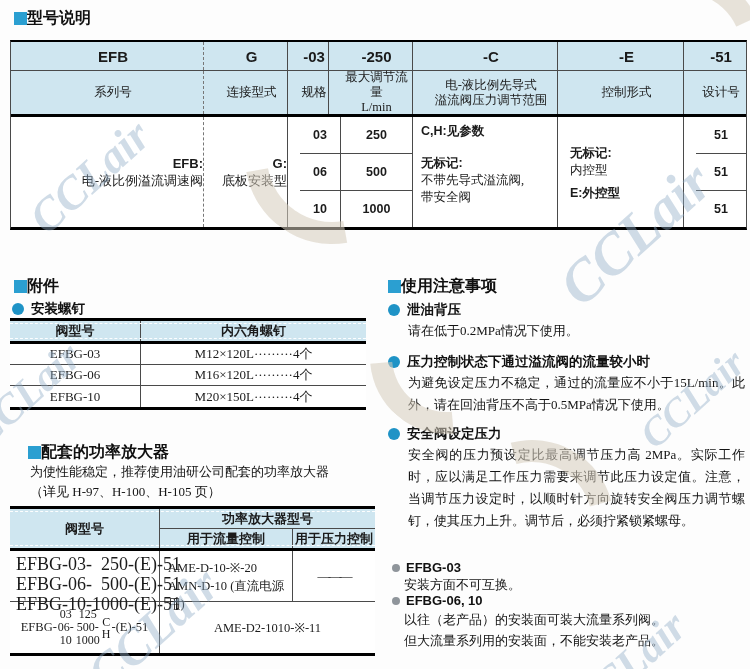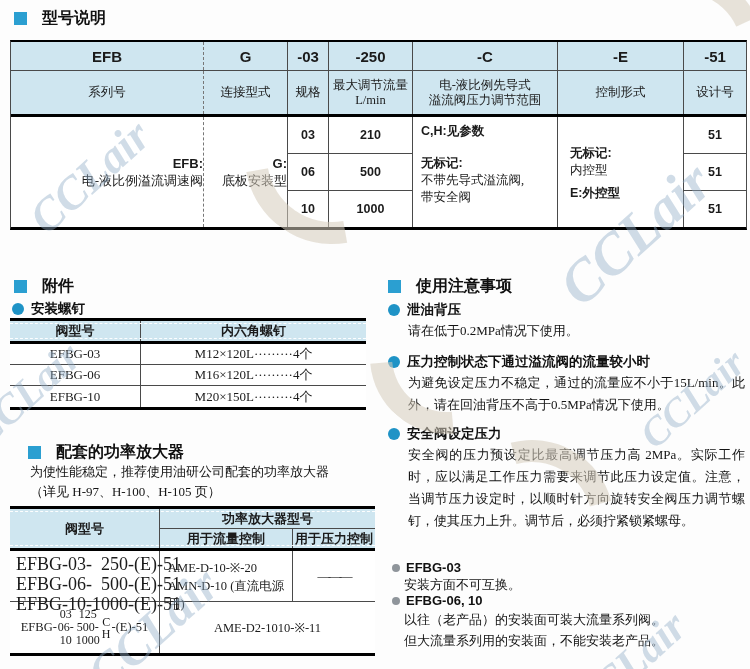--- a/index.html
+++ b/index.html
@@ -3,21 +3,21 @@
 <meta charset="utf-8">
 <style>
   html,body { margin:0; padding:0; background:#e8e8e8; }
   .page {
     position:relative; width:750px; height:669px; margin:0 auto;
     background:#fdfdfd; overflow:hidden;
     font-family:"Liberation Serif","DejaVu Serif",serif; color:#1b1b1b;
   }
   
   .sec-head {
-    position:absolute; display:flex; align-items:center; gap:15px;
+    position:absolute; display:flex; align-items:center; gap:0;
     font-family:"Liberation Sans","DejaVu Sans",sans-serif;
     font-weight:bold; font-size:16px; color:#101010; z-index:2;
   }
   .sq { width:13px; height:13px; background:#2b9fd1; flex:0 0 auto; }
   .bullet-head {
     position:absolute; display:flex; align-items:center; gap:7px;
     font-family:"Liberation Sans","DejaVu Sans",sans-serif;
     font-weight:bold; font-size:13.5px; color:#111; z-index:2;
   }
   .dot { width:12px; height:12px; border-radius:50%; background:#1f93c6; flex:0 0 auto; }
@@ -40,21 +40,21 @@
   .mt-codes .c {
     display:flex; align-items:center; justify-content:center;
     font-family:"Liberation Sans","DejaVu Sans",sans-serif; font-weight:bold; font-size:15px;
   }
   .mt-labels { display:flex; height:46px; background:#cfe6f0; border-bottom:3px solid #000; }
   .mt-labels .c {
     display:flex; align-items:center; justify-content:center; text-align:center;
     font-size:12.5px; line-height:15px; white-space:pre-line;
   }
   .mt-body { display:flex; height:110px; background:#fff; }
-  .c { border-right:1px solid #4a4a4a; }
+  .c { border-right:1px solid #4a4a4a;padding-left:12px; }
   .c.dashed { border-right:1px dashed #777; }
   .c.last { border-right:none; }
   .mcell { display:flex; flex-direction:column; justify-content:center; padding-left:10px; font-size:13px; line-height:17px;align-items:flex-end; }
   .mcell .code-line { font-family:"Liberation Sans","DejaVu Sans",sans-serif; font-weight:bold; font-size:13px; }
   .subcol { display:flex; flex-direction:column; }
   .subrow { display:flex; flex:1 1 0; border-bottom:1px solid #4a4a4a; }
   .subrow:last-child { border-bottom:none; }
   .subrow .n {
     display:flex; align-items:center; justify-content:center; flex:1;
     font-family:"Liberation Sans","DejaVu Sans",sans-serif; font-weight:bold; font-size:12.5px;
@@ -141,21 +141,21 @@
         <div class="code-line">EFB:</div>
         <div>电-液比例溢流调速阀</div>
       </div>
       <div class="c mcell" style="width:84px;">
         <div class="code-line">G:</div>
         <div>底板安装型</div>
       </div>
       <div class="c subcol" style="width:125px; border-right:1px solid #4a4a4a;">
         <div class="subrow">
           <div class="n" style="flex:0 0 41px; border-right:1px solid #4a4a4a;">03</div>
-          <div class="n">210</div>
+          <div class="n">250</div>
         </div>
         <div class="subrow">
           <div class="n" style="flex:0 0 41px; border-right:1px solid #4a4a4a;">06</div>
           <div class="n">500</div>
         </div>
         <div class="subrow">
           <div class="n" style="flex:0 0 41px; border-right:1px solid #4a4a4a;">10</div>
           <div class="n">1000</div>
         </div>
       </div>

